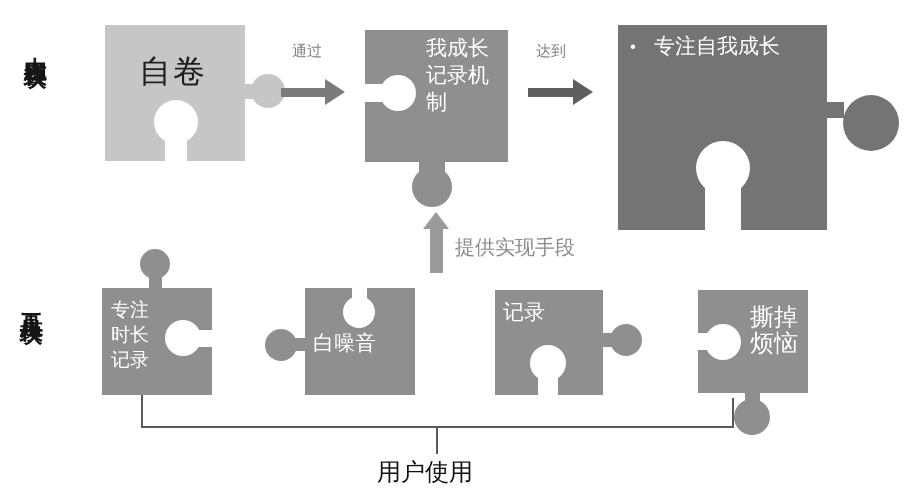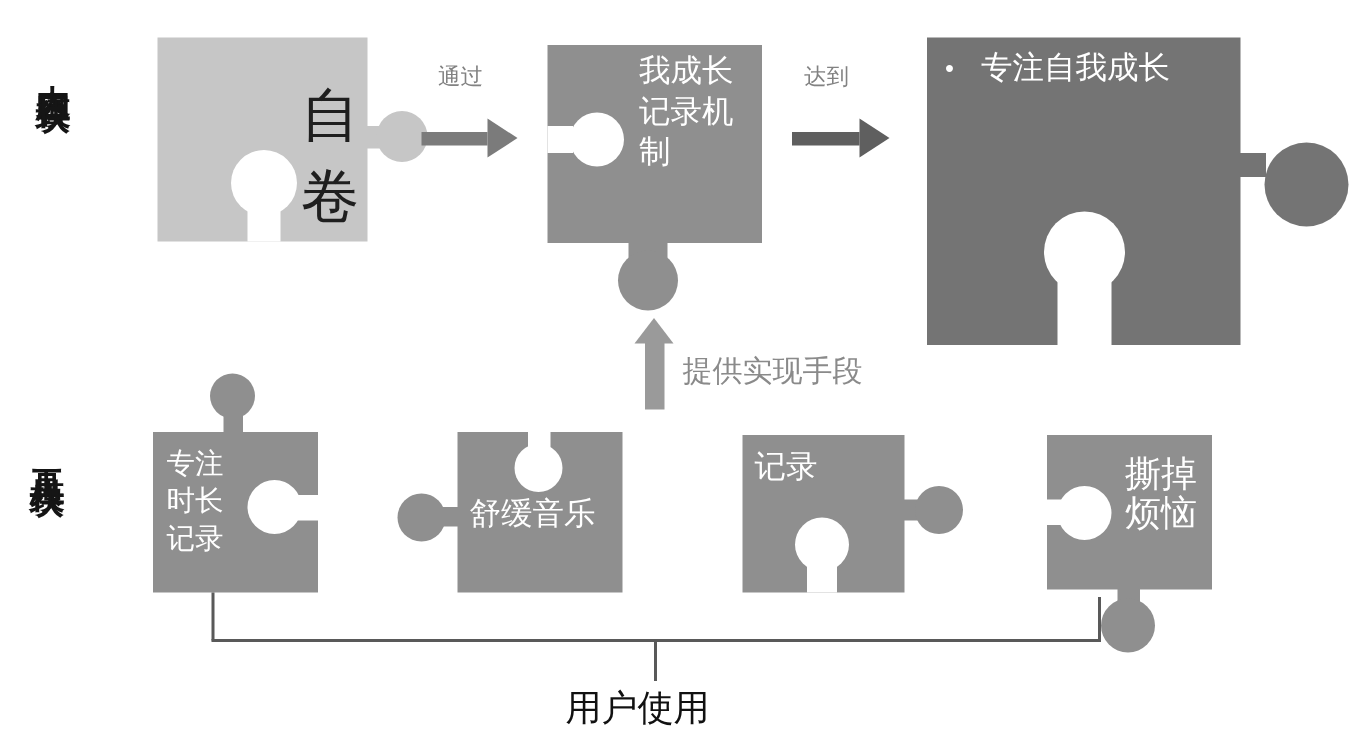--- a/index.html
+++ b/index.html
@@ -20,21 +20,21 @@
   .knob{border-radius:50%;}
   .knob.light{background:#c6c6c6;}
   .knob.mid{background:#8f8f8f;}
   .knob.dark{background:#747474;}
   .neck.light{background:#c6c6c6;}
   .neck.mid{background:#8f8f8f;}
   .neck.dark{background:#747474;}
   .hole{background:#ffffff;border-radius:50%;}
   .slot{background:#ffffff;}
   
-  .piece-text-dark{color:#1f1f1f;font-size:39px;letter-spacing:2px;margin-left:48px;}
+  .piece-text-dark{color:#1f1f1f;font-size:32px;letter-spacing:2px;}
   .piece-text{color:#ffffff;}
   .caption{color:#828282;font-size:15px;}
   .mech-line{display:block;}
   
   .shaft-r{height:9px;}
   .head-r{width:0;height:0;border-top:13px solid transparent;border-bottom:13px solid transparent;}
   .up-shaft{width:13px;background:#9a9a9a;}
   .up-head{width:0;height:0;border-left:13px solid transparent;border-right:13px solid transparent;border-bottom:17px solid #9a9a9a;}
   
   ul.outcomes{list-style:none;margin:0;padding:0;font-size:21px;line-height:27px;color:#ffffff;}
@@ -115,21 +115,21 @@
     </div>
   </div>
 
   <div>
     <div class="abs knob mid" style="left:265px;top:329px;width:32px;height:32px;"></div>
     <div class="abs neck mid" style="left:293px;top:338px;width:13px;height:13px;"></div>
     <div class="abs body-mid" style="left:305px;top:288px;width:110px;height:107px;"></div>
     <div class="abs slot" style="left:352px;top:288px;width:15px;height:11px;"></div>
     <div class="abs hole" style="left:343px;top:296px;width:32px;height:32px;"></div>
     <div class="abs piece-text" style="left:313px;top:328px;width:100px;font-size:21px;line-height:29px;">
-      <span class="mech-line">舒缓音乐</span>
+      <span class="mech-line">白噪音</span>
     </div>
   </div>
 
   <div>
     <div class="abs body-mid" style="left:495px;top:290px;width:108px;height:105px;"></div>
     <div class="abs neck mid" style="left:602px;top:333px;width:12px;height:14px;"></div>
     <div class="abs knob mid" style="left:610px;top:324px;width:32px;height:32px;"></div>
     <div class="abs hole" style="left:530px;top:345px;width:36px;height:36px;"></div>
     <div class="abs slot" style="left:538px;top:375px;width:20px;height:20px;"></div>
     <div class="abs piece-text" style="left:503px;top:298px;width:96px;font-size:21px;line-height:28px;">

